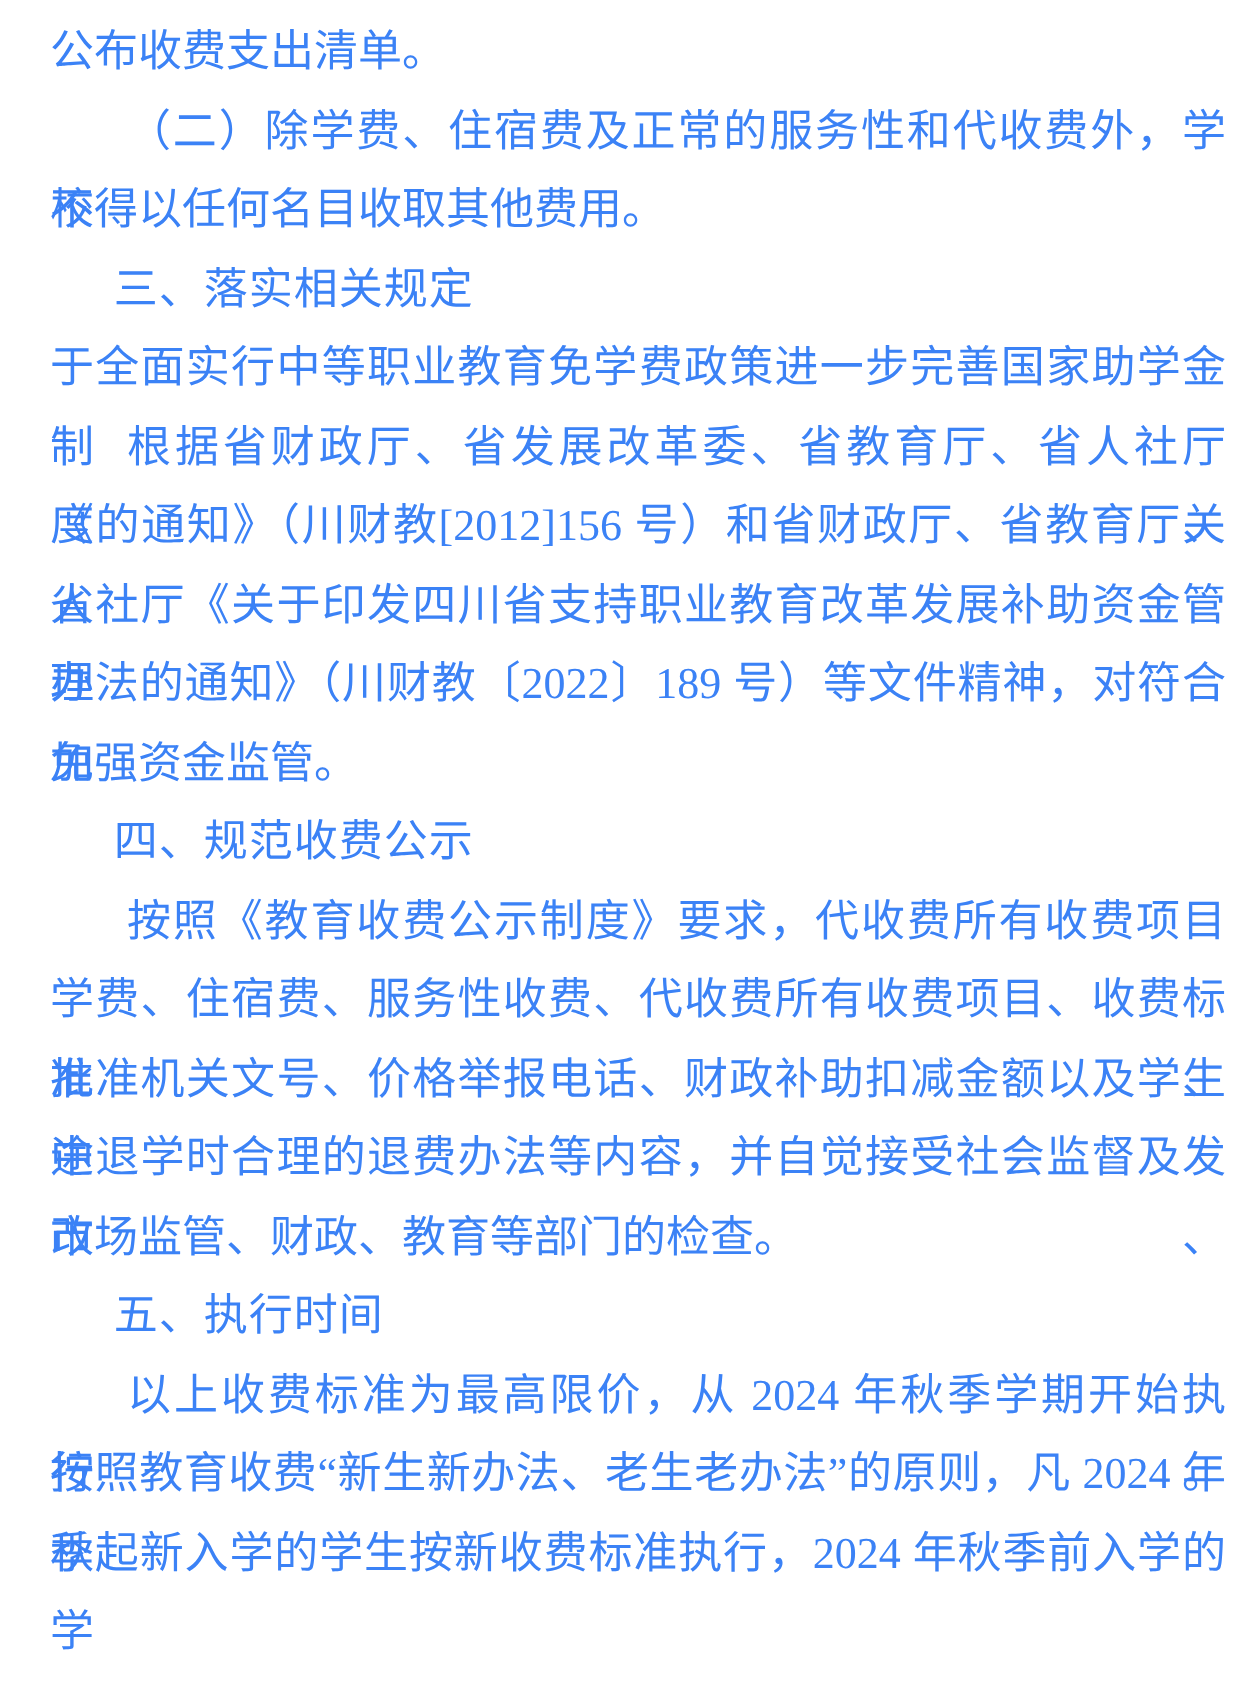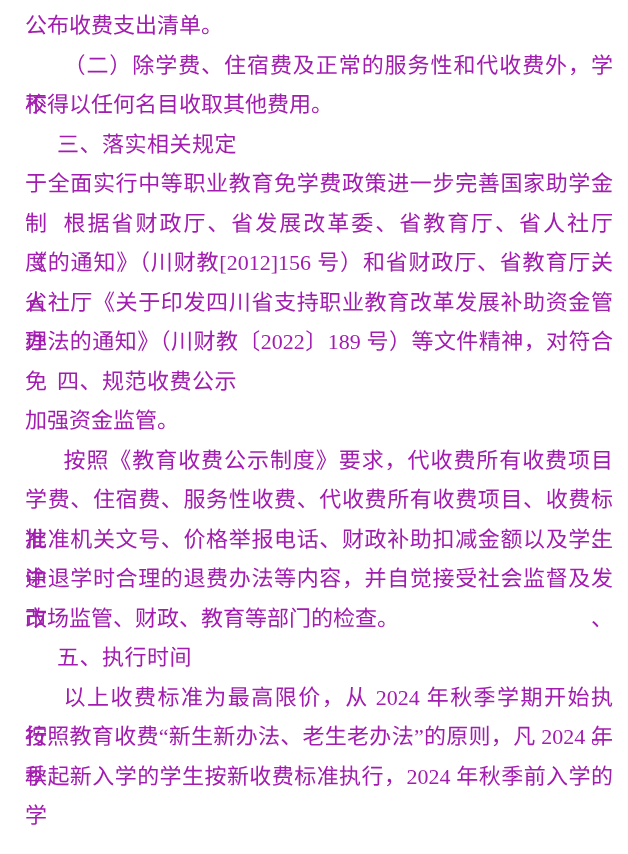--- a/index.html
+++ b/index.html
@@ -44,32 +44,32 @@
   .hd {
     font-family: "Liberation Sans", "DejaVu Sans", sans-serif;
     font-weight: 400;
     text-indent: 1.45em;
     letter-spacing: 0.5px;
   }
 </style>
 </head>
 <body style="background: rgb(255, 255, 255);">
 
-<div class="doc-page" style="color: #a21caf;">
+<div class="doc-page" style="color: #3b82f6;">
   <div class="ln">公布收费支出清单。</div>
   <div class="ln jfy ind">（二）除学费、住宿费及正常的服务性和代收费外，学校</div>
   <div class="ln">不得以任何名目收取其他费用。</div>
   <div class="ln hd">三、落实相关规定</div>
   <div class="ln jfy">于全面实行中等职业教育免学费政策进一步完善国家助学金制</div>
   <div class="ln jfy ind">根据省财政厅、省发展改革委、省教育厅、省人社厅《关</div>
   <div class="ln jfy">度的通知》（川财教[2012]156 号）和省财政厅、省教育厅、省</div>
   <div class="ln jfy">人社厅《关于印发四川省支持职业教育改革发展补助资金管理</div>
   <div class="ln jfy">办法的通知》（川财教〔2022〕189 号）等文件精神，对符合免</div>
+  <div class="ln">加强资金监管。</div>
   <div class="ln hd">四、规范收费公示</div>
-  <div class="ln">加强资金监管。</div>
   <div class="ln jfy ind">按照《教育收费公示制度》要求，代收费所有收费项目</div>
   <div class="ln jfy">学费、住宿费、服务性收费、代收费所有收费项目、收费标准、</div>
   <div class="ln jfy">批准机关文号、价格举报电话、财政补助扣减金额以及学生中</div>
   <div class="ln jfy">途退学时合理的退费办法等内容，并自觉接受社会监督及发改、</div>
   <div class="ln">市场监管、财政、教育等部门的检查。</div>
   <div class="ln hd">五、执行时间</div>
   <div class="ln jfy ind">以上收费标准为最高限价，从 2024 年秋季学期开始执行。</div>
   <div class="ln jfy">按照教育收费“新生新办法、老生老办法”的原则，凡 2024 年秋</div>
   <div class="ln jfy">季起新入学的学生按新收费标准执行，2024 年秋季前入学的学</div>
 </div>

